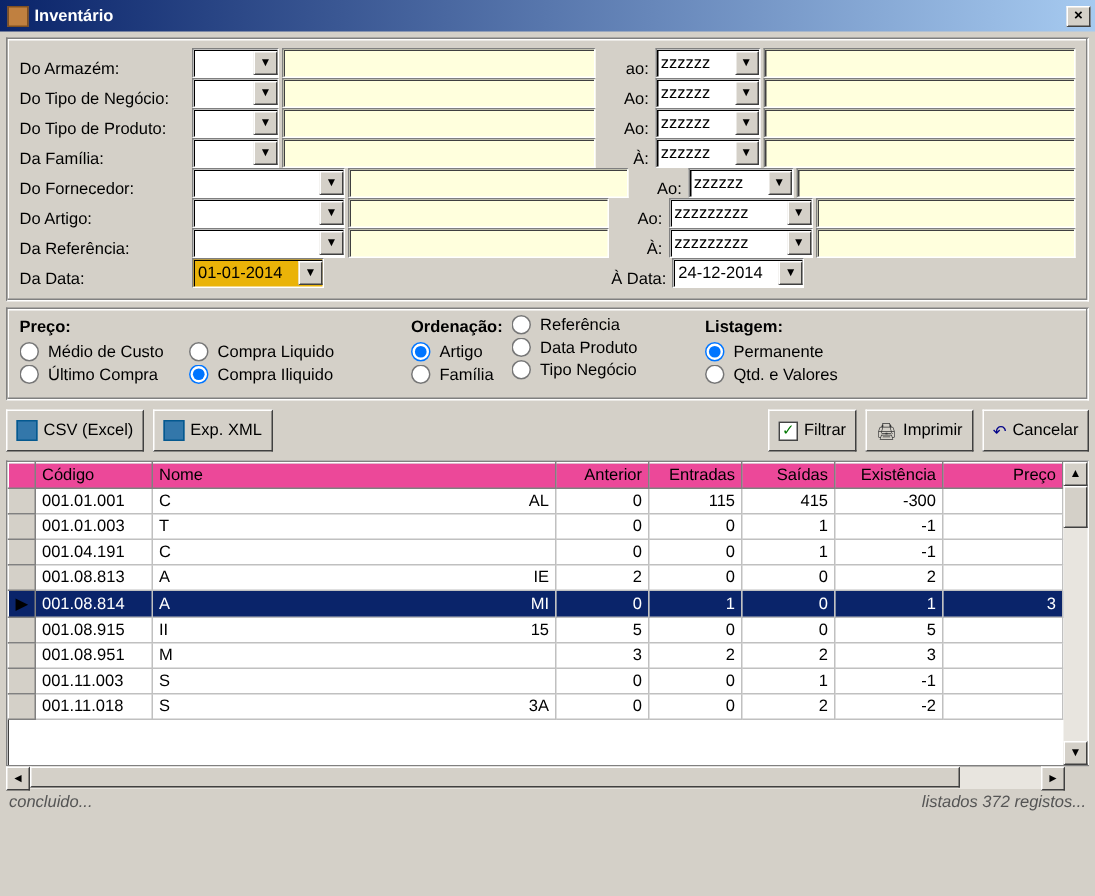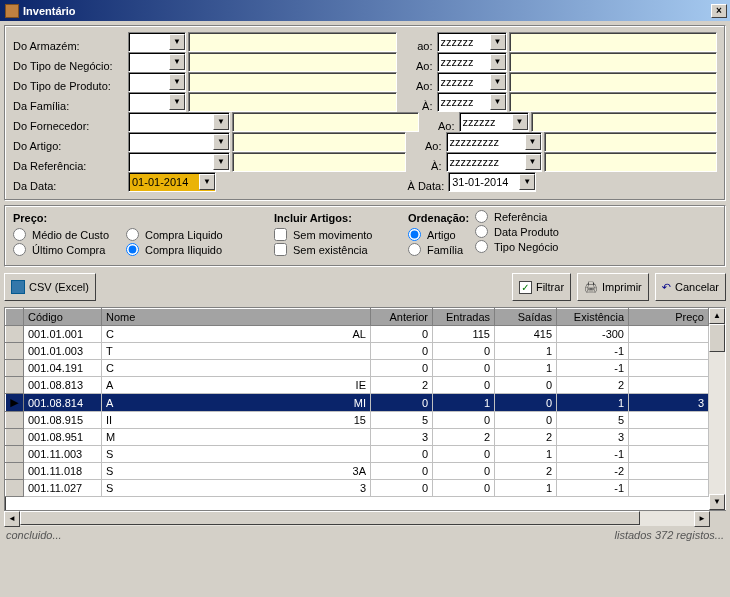--- a/index.html
+++ b/index.html
@@ -136,21 +136,21 @@
     display: flex;
   }
   .grid-body { flex: 1; overflow: hidden; }
   table.grid { border-collapse: collapse; width: 100%; font-size: 11px; }
   table.grid th, table.grid td {
     border: 1px solid #c0c0c0;
     padding: 2px 4px;
     height: 17px;
   }
   table.grid th {
-    background: #a3a3a3;
+    background: #ec4899;
     font-weight: normal;
     border: 1px solid #808080;
     border-top-color: #fff; border-left-color: #fff;
     text-align: left;
   }
   table.grid th.num, table.grid td.num { text-align: right; }
   .rowhdr {
     width: 18px; background: #d4d0c8;
     border: 1px solid #808080 !important;
     border-top-color: #fff !important; border-left-color: #fff !important;
@@ -301,21 +301,21 @@
 
     <div class="filter-row">
       <span class="lbl1">Da Data:</span>
       <span class="combo" style="width:88px;background:#eab308">
           <span>01-01-2014</span>
           <span class="cbtn">▼</span>
         </span>
       <span style="flex:1"></span>
       <span style="width:60px;text-align:right;padding-right:4px">À Data:</span>
       <span class="combo" style="width:88px;background:#fff">
-          <span>31-01-2014</span>
+          <span>24-12-2014</span>
           <span class="cbtn">▼</span>
         </span>
       <span style="flex:1.05"></span>
     </div>
   </div>
 
   <div class="opts-panel">
     <div class="opts-col" style="width:245px">
       <div class="head">Preço:</div>
       <div style="display:flex;gap:17px">
@@ -334,31 +334,20 @@
               <input type="radio" name="preco" style=""> 
               <span>Compra Liquido</span>
             </label>
           <label class="radio-row">
               <input type="radio" name="preco" checked="" style=""> 
               <span>Compra Iliquido</span>
             </label>
         </div>
       </div>
     </div>
-    <div class="opts-col" style="width:118px">
-      <div class="head">Incluir Artigos:</div>
-      <label class="check-row">
-          <input type="checkbox" style=""> 
-          <span>Sem movimento</span>
-        </label>
-      <label class="check-row">
-          <input type="checkbox" style=""> 
-          <span>Sem existência</span>
-        </label>
-    </div>
     <div class="opts-col" style="width:180px">
       <div class="head">Ordenação:</div>
       <div style="display:flex;gap:12px">
         <div>
           <label class="radio-row">
               <input type="radio" name="ord" checked="" style=""> 
               <span>Artigo</span>
             </label>
           <label class="radio-row">
               <input type="radio" name="ord" style=""> 
@@ -374,26 +363,41 @@
               <input type="radio" name="ord" style=""> 
               <span>Data Produto</span>
             </label>
           <label class="radio-row">
               <input type="radio" name="ord" style=""> 
               <span>Tipo Negócio</span>
             </label>
         </div>
       </div>
     </div>
+    <div class="opts-col">
+      <div class="head">Listagem:</div>
+      <label class="radio-row">
+          <input type="radio" name="list" checked="" style=""> 
+          <span>Permanente</span>
+        </label>
+      <label class="radio-row">
+          <input type="radio" name="list" style=""> 
+          <span>Qtd. e Valores</span>
+        </label>
+    </div>
   </div>
 
   <div class="toolbar">
     <button class="btn">
         <span class="bicon icon-save"></span>
         <span>CSV (Excel)</span>
+      </button>
+    <button class="btn">
+        <span class="bicon icon-save"></span>
+        <span>Exp. XML</span>
       </button>
     <span style="flex:1"></span>
     <button class="btn">
         <span class="chk-filter">✓</span>
         <span>Filtrar</span>
       </button>
     <button class="btn">
         <span class="icon-print">🖨</span>
         <span>Imprimir</span>
       </button>
@@ -547,35 +551,20 @@
                   <span>S</span>
                   <span>3A</span>
                 </div>
               </td>
               <td class="num">0</td>
               <td class="num">0</td>
               <td class="num">2</td>
               <td class="num">-2</td>
               <td class="num"></td>
             </tr>
-            <tr>
-              <td class="rowhdr"></td>
-              <td>001.11.027</td>
-              <td>
-                <div style="display:flex;justify-content:space-between">
-                  <span>S</span>
-                  <span>3</span>
-                </div>
-              </td>
-              <td class="num">0</td>
-              <td class="num">0</td>
-              <td class="num">1</td>
-              <td class="num">-1</td>
-              <td class="num"></td>
-            </tr>
           </tbody>
       </table>
     </div>
     <div class="vscroll">
       <div class="sbtn">▲</div>
       <div class="sthumb"></div>
       <div class="strack"></div>
       <div class="sbtn">▼</div>
     </div>
   </div>

